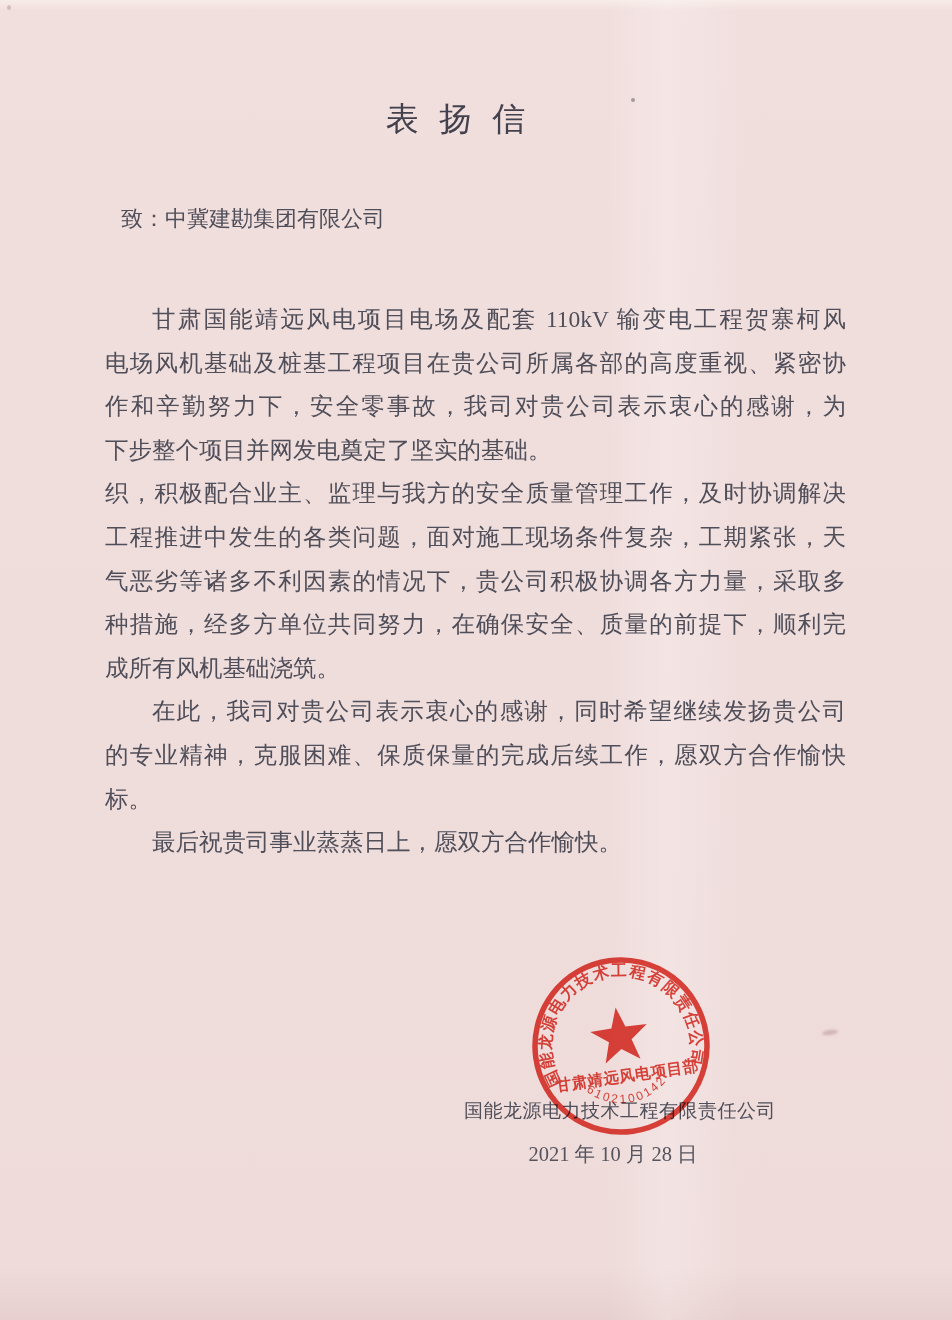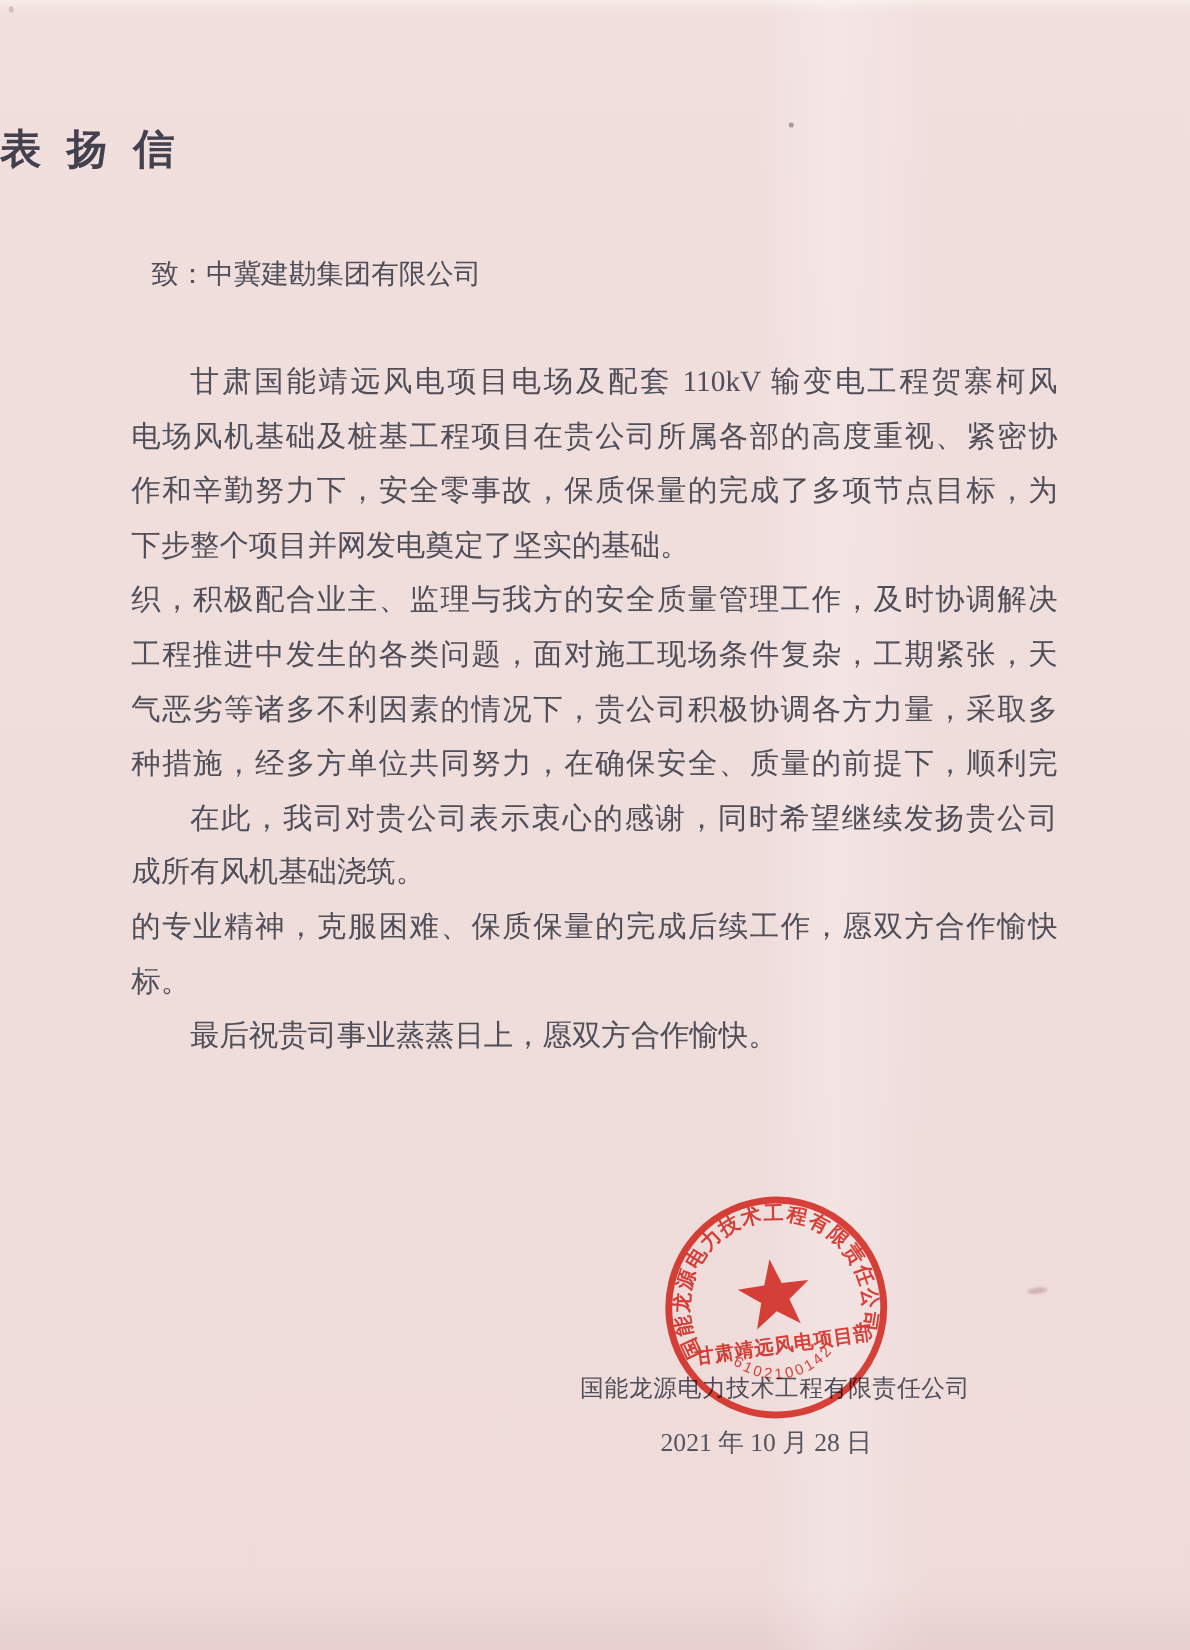--- a/index.html
+++ b/index.html
@@ -11,30 +11,30 @@
     font-family:"Liberation Serif","DejaVu Serif",serif;
     background:
       linear-gradient(90deg, rgba(255,255,255,0) 64%, rgba(255,252,250,0.25) 70%, rgba(255,255,255,0) 78%),
       linear-gradient(180deg, #f7ece8 0px, #f1dfde 10px, #efdddc 55%, #eedbda 96%, #e7cfcf 100%);
     color:var(--ink);
   }
   :root{ --ink:#4f4e59; --seal:#e13a30; }
 
   .title{
     position:absolute; left:0; top:97px; width:912px;
-    text-align:left;
-    font-size:33px; font-weight:bold; letter-spacing:1px; word-spacing:10px;
+    text-align:center;
+    font-size:33px; font-weight:normal; letter-spacing:1px; word-spacing:10px;
     color:#42414d;
   }
   .salutation{
     position:absolute; left:121px; top:204px;
     font-size:22px;
   }
   .body-text{
-    position:absolute; left:105px; top:285px; width:741px;
+    position:absolute; left:105px; top:298px; width:741px;
     font-size:23.5px; line-height:43.6px;
   }
   .body-text .line{
     text-align:justify;
     text-align-last:justify;
     white-space:nowrap;
   }
   .body-text .line.first{ text-indent:2em; }
   .body-text .line.last{ text-align-last:left; white-space:normal; }
 
@@ -85,28 +85,28 @@
   <div class="speck s2"></div>
   <div class="speck s3"></div>
 
   <div class="title">表 扬 信</div>
 
   <div class="salutation">致：中冀建勘集团有限公司</div>
 
   <div class="body-text">
       <div class="line first">甘肃国能靖远风电项目电场及配套 110kV 输变电工程贺寨柯风</div>
       <div class="line">电场风机基础及桩基工程项目在贵公司所属各部的高度重视、紧密协</div>
-      <div class="line">作和辛勤努力下，安全零事故，保质保量的完成了多项节点目标，为</div>
+      <div class="line">作和辛勤努力下，安全零事故，我司对贵公司表示衷心的感谢，为</div>
       <div class="line last">下步整个项目并网发电奠定了坚实的基础。</div>
       <div class="line">织，积极配合业主、监理与我方的安全质量管理工作，及时协调解决</div>
       <div class="line">工程推进中发生的各类问题，面对施工现场条件复杂，工期紧张，天</div>
       <div class="line">气恶劣等诸多不利因素的情况下，贵公司积极协调各方力量，采取多</div>
       <div class="line">种措施，经多方单位共同努力，在确保安全、质量的前提下，顺利完</div>
+      <div class="line last">成所有风机基础浇筑。</div>
       <div class="line first">在此，我司对贵公司表示衷心的感谢，同时希望继续发扬贵公司</div>
-      <div class="line last">成所有风机基础浇筑。</div>
       <div class="line">的专业精神，克服困难、保质保量的完成后续工作，愿双方合作愉快</div>
       <div class="line last">标。</div>
       <div class="line first last">最后祝贵司事业蒸蒸日上，愿双方合作愉快。</div>
     </div>
 
   <div class="signature-company">国能龙源电力技术工程有限责任公司</div>
   <div class="signature-date">2021 年 10 月 28 日</div>
 
   <div class="stamp">
     <svg viewBox="0 0 190 190" xmlns="http://www.w3.org/2000/svg">

